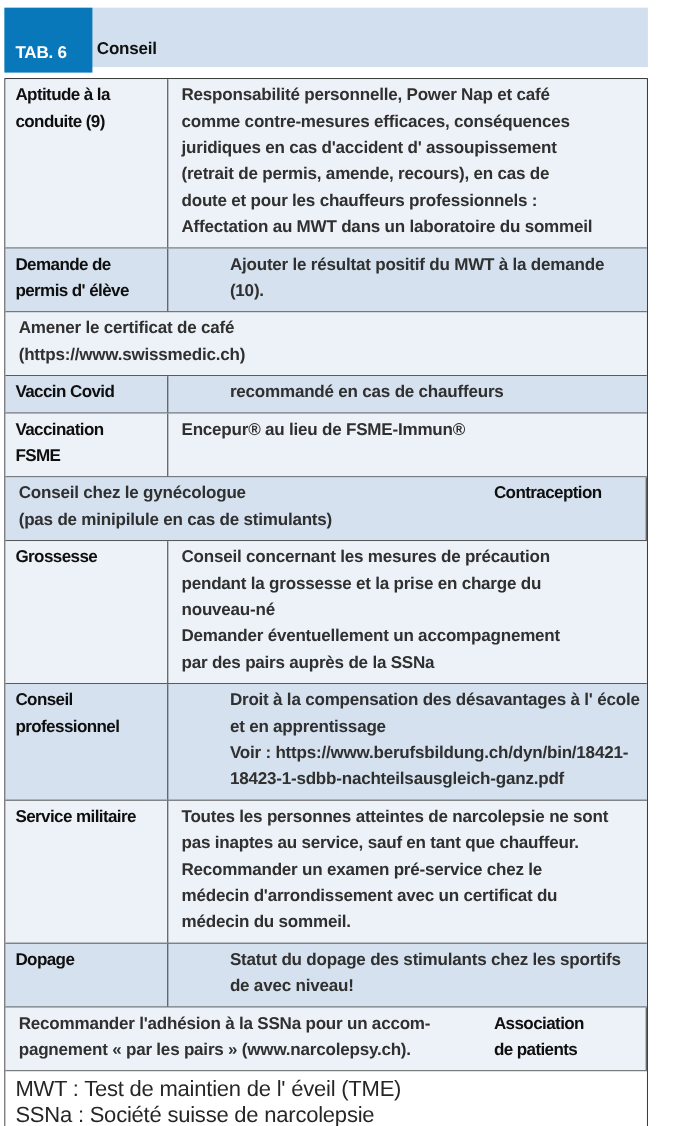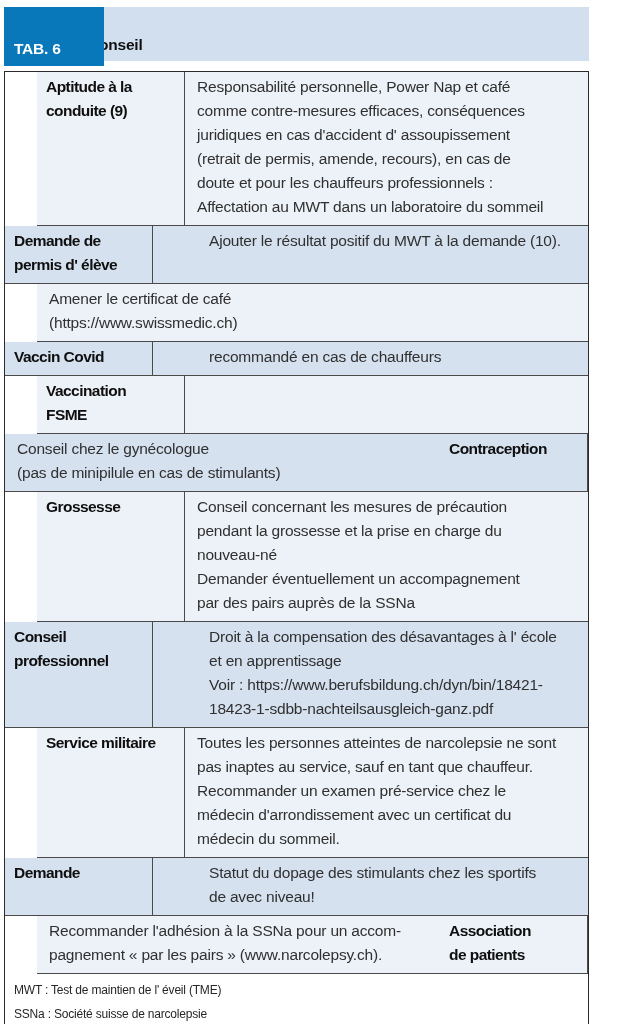--- a/index.html
+++ b/index.html
@@ -15,21 +15,21 @@
   .header-bar {
     position: relative;
     height: 54px;
     background: var(--strip, #d2dfee);
     display: flex;
     align-items: flex-end;
   }
   .tab-badge {
     position: absolute;
     left: 0; top: 0;
-    width: 100px; height: 59px;
+    width: 80px; height: 59px;
     background: var(--accent, #0878ba);
     color: #ffffff;
     font-weight: 700;
     font-size: 15.5px;
     display: flex;
     align-items: flex-end;
     padding: 0 0 8px 10px;
     letter-spacing: -0.2px;
   }
   .header-title {
@@ -43,27 +43,28 @@
 
   
   .tbody {
     margin-top: 10px;
     border: 1px solid #2b2b2b;
   }
   .row {
     display: flex;
     border-bottom: 1px solid #4a4a4a;
   }
-  .row.light { background: var(--rowLight, #edf2f8); margin-left: 32px; }
+  .row.light { background: var(--rowLight, #edf2f8); }
   .row.dark  { background: var(--rowDark, #d5e1ef); gap: 44px; }
   .cell {
     white-space: pre-line;
     overflow-wrap: break-word;
     line-height: 24px;
     padding: 3px 6px 6px 9px;
+    font-weight: bold;
   }
   .cell.label {
     width: 148px;
     flex: 0 0 148px;
     border-right: 1px solid #4a4a4a;
     font-weight: 700;
     font-size: 15.5px;
     letter-spacing: -0.55px;
     color: #0f0f0f;
   }
@@ -74,21 +75,21 @@
     color: #303030;
     padding-left: 12px;
   }
 
   
   .footnotes {
     background: #ffffff;
     padding: 4px 10px 7px 9px;
   }
   .footnote-line {
-    font-size: 12px;
+    font-size: 20px;
     line-height: 24px;
     letter-spacing: -0.2px;
     color: #262626;
   }
 </style>
 </head>
 <body>
 
 <div class="page">
 
@@ -122,20 +123,21 @@
   </div>
 
   <div class="row dark">
     <div class="cell label">Vaccin Covid</div>
     <div class="cell text">recommandé en cas de chauffeurs</div>
   </div>
 
   <div class="row light">
     <div class="cell label">Vaccination
 FSME</div>
+    <div class="cell text">Encepur® au lieu de FSME-Immun®</div>
   </div>
 
   <div class="row dark">
     <div class="cell text">Conseil chez le gynécologue
 (pas de minipilule en cas de stimulants)</div>
     <div class="cell label">Contraception</div>
   </div>
 
   <div class="row light">
     <div class="cell label">Grossesse</div>
@@ -158,21 +160,21 @@
   <div class="row light">
     <div class="cell label">Service militaire</div>
     <div class="cell text">Toutes les personnes atteintes de narcolepsie ne sont
 pas inaptes au service, sauf en tant que chauffeur.
 Recommander un examen pré-service chez le
 médecin d'arrondissement avec un certificat du
 médecin du sommeil.</div>
   </div>
 
   <div class="row dark">
-    <div class="cell label">Demande</div>
+    <div class="cell label">Dopage</div>
     <div class="cell text">Statut du dopage des stimulants chez les sportifs
 de avec niveau!</div>
   </div>
 
   <div class="row light">
     <div class="cell text">Recommander l'adhésion à la SSNa pour un accom-
 pagnement « par les pairs » (www.narcolepsy.ch).</div>
     <div class="cell label">Association
 de patients</div>
   </div>

